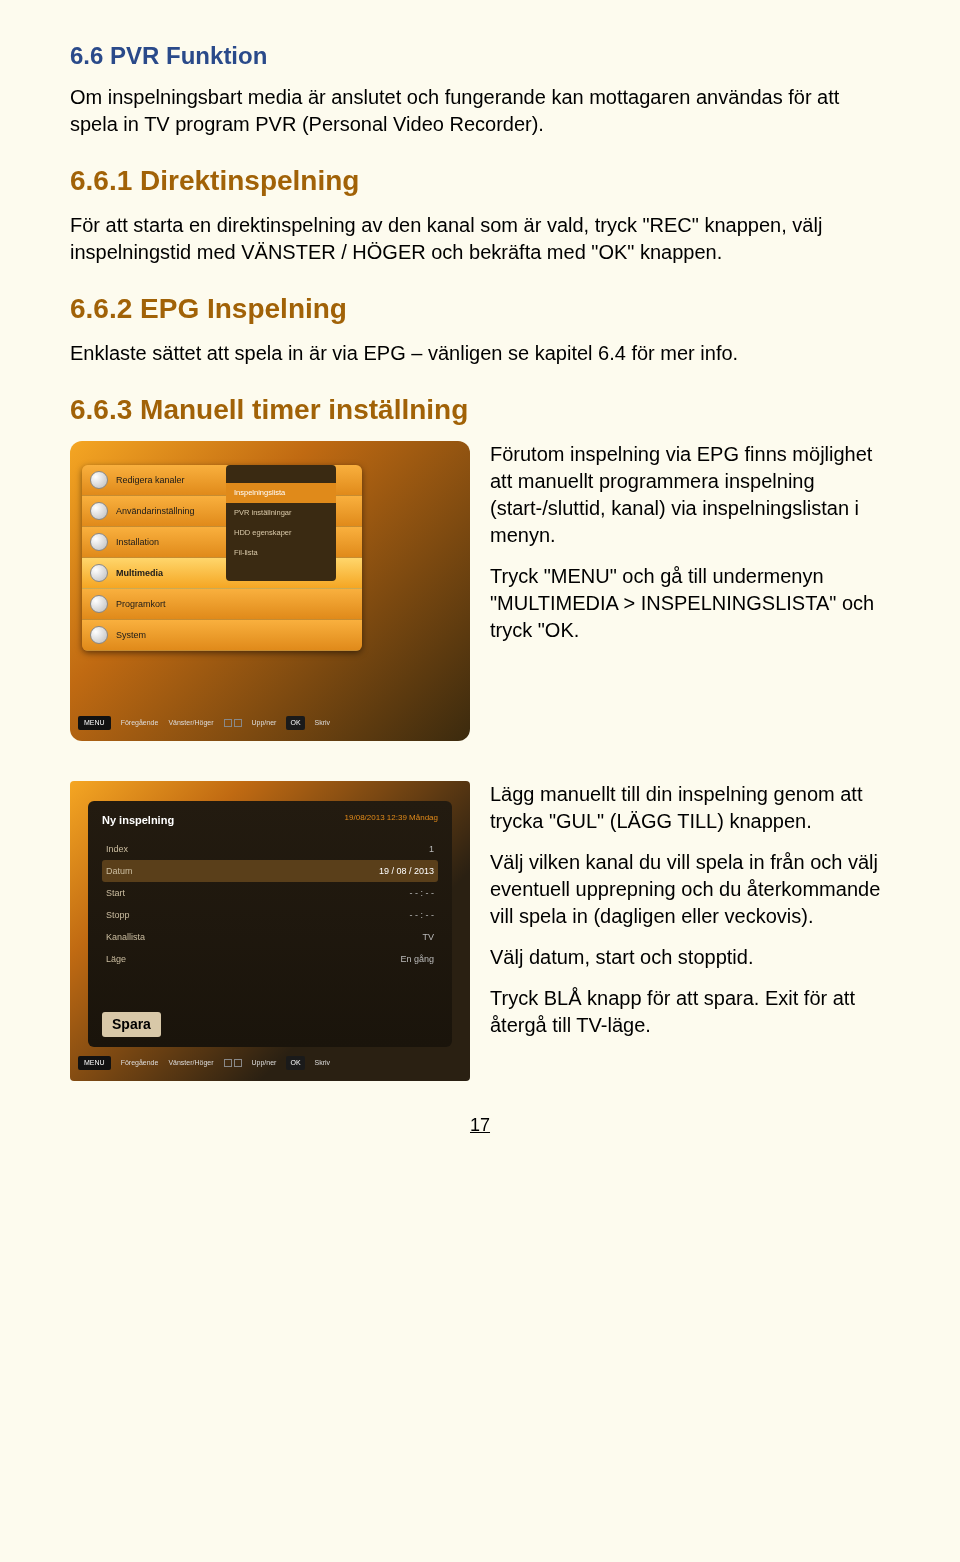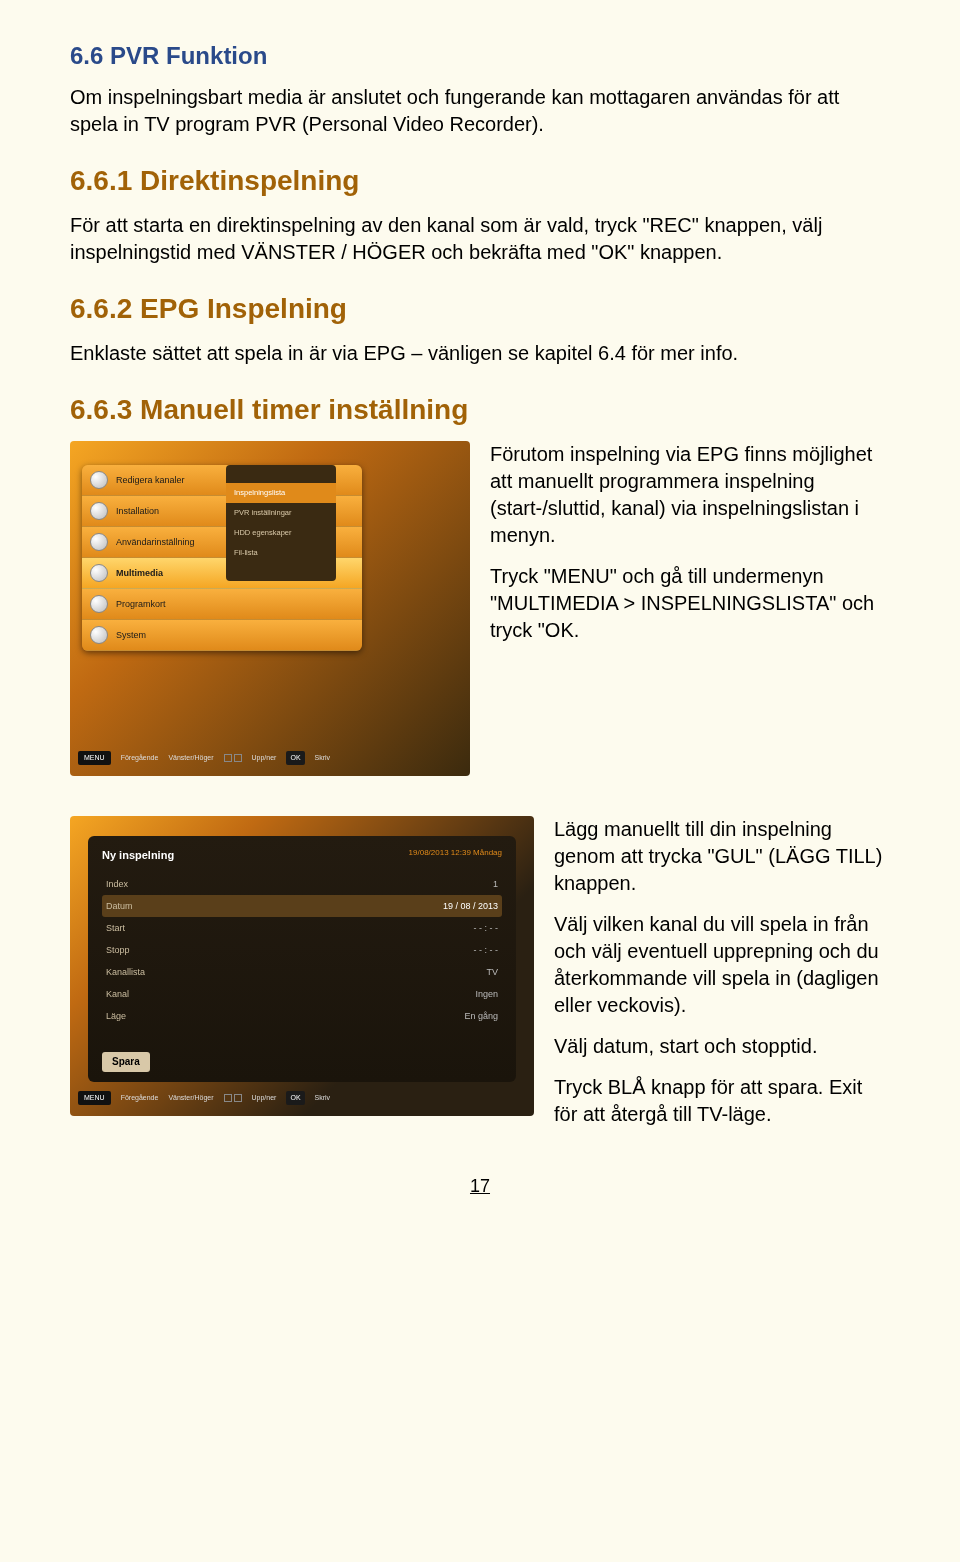--- a/index.html
+++ b/index.html
@@ -14,23 +14,23 @@
     line-height: 1.35;
   }
   h2 { color: #2a4a8a; font-size: 24px; font-weight: bold; margin-bottom: 12px; }
   h3 { color: #a16207; font-size: 28px; font-weight: bold; margin-top: 24px; margin-bottom: 12px; }
   p { margin-bottom: 14px; }
   .row { display: flex; gap: 20px; margin-top: 10px; }
   .shot { flex: 0 0 400px; }
   .desc { flex: 1; }
   
   .menu-shot {
-    width: 400px; height: 335px; position: relative;
+    width: 400px; height: 300px; position: relative;
     background: linear-gradient(135deg,#f5a623 0%,#c06a12 35%,#3b2a0e 100%);
-    border-radius: 4px; overflow: hidden;
+    border-radius: 12px; overflow: hidden;
   }
   .menu-panel {
     position: absolute; left: 12px; top: 24px; width: 280px;
     border-radius: 6px; overflow: hidden;
     box-shadow: 0 2px 6px rgba(0,0,0,0.5);
   }
   .menu-left { display: flex; flex-direction: column; }
   .menu-item {
     display: flex; align-items: center; gap: 8px;
     background: linear-gradient(#f9b03e,#e08a1a);
@@ -55,37 +55,37 @@
     position: absolute; left: 8px; right: 8px; bottom: 8px; height: 20px;
     display: flex; align-items: center; gap: 10px;
     color: #ddd; font-size: 7px;
   }
   .fb-btn { background: #111; color: #fff; padding: 2px 6px; border-radius: 2px; font-size: 7px; }
   .fb-key { background: #1a1a1a; color: #fff; padding: 2px 4px; border-radius: 2px; font-size: 7px; }
   .fb-arrows { display: inline-flex; gap: 2px; }
   .fb-arr { width: 8px; height: 8px; border: 1px solid #888; display: inline-block; }
   
   .form-shot {
-    width: 464px; height: 300px; position: relative;
+    width: 400px; height: 300px; position: relative;
     background: linear-gradient(135deg,#f5a623 0%,#c06a12 25%,#2a2012 70%);
     border-radius: 4px; overflow: hidden;
   }
   .form-panel {
     position: absolute; left: 18px; right: 18px; top: 20px; bottom: 34px;
     background: linear-gradient(#231b10,#1a140b);
     border-radius: 6px; padding: 12px 14px;
     color: #cbbda0; font-size: 9px;
   }
   .form-title { color: #fff; font-size: 11px; font-weight: bold; margin-bottom: 10px; display: flex; justify-content: space-between; }
   .form-date { color: #e08a1a; font-size: 8px; font-weight: normal; }
   .form-row { display: flex; justify-content: space-between; padding: 5px 4px; }
   .form-row.hi { background: #5a3f1a; border-radius: 3px; }
   .form-val { color: #bbb; }
   .form-row.hi .form-val { color: #fff; }
-  .spara { position: absolute; left: 14px; bottom: 10px; background: #d8c8a8; color: #000; font-size: 10px; padding: 3px 10px; border-radius: 3px; font-weight: bold; }
+  .spara { position: absolute; left: 14px; bottom: 10px; background: #d8c8a8; color: #000; font-size: 14px; padding: 3px 10px; border-radius: 3px; font-weight: bold; }
   .page-num { text-align: center; margin-top: 32px; font-size: 18px; color: #000; text-decoration: underline; }
 </style>
 </head>
 <body>
 
 <h2>6.6  PVR Funktion</h2>
 <p>Om inspelningsbart media är anslutet och fungerande kan mottagaren användas för att spela in TV program PVR (Personal Video Recorder).</p>
 
 <h3>6.6.1  Direktinspelning</h3>
 <p>För att starta en direktinspelning av den kanal som är vald, tryck "REC" knappen, välj inspelningstid med VÄNSTER / HÖGER och bekräfta med "OK" knappen.</p>
@@ -99,25 +99,25 @@
   <div class="shot">
     <div class="menu-shot">
       <div class="menu-panel">
         <div class="menu-left" id="menu-left">
             <div class="menu-item">
               <span class="menu-icon"></span>
               <span>Redigera kanaler</span>
             </div>
             <div class="menu-item">
               <span class="menu-icon"></span>
+              <span>Användarinställning</span>
+            </div>
+            <div class="menu-item">
+              <span class="menu-icon"></span>
               <span>Installation</span>
-            </div>
-            <div class="menu-item">
-              <span class="menu-icon"></span>
-              <span>Användarinställning</span>
             </div>
             <div class="menu-item active">
               <span class="menu-icon"></span>
               <span>Multimedia</span>
             </div>
             <div class="menu-item">
               <span class="menu-icon"></span>
               <span>Programkort</span>
             </div>
             <div class="menu-item">
@@ -175,24 +175,20 @@
             </div>
             <div class="form-row">
               <span>Stopp</span>
               <span class="form-val">- - : - -</span>
             </div>
             <div class="form-row">
               <span>Kanallista</span>
               <span class="form-val">TV</span>
             </div>
             <div class="form-row">
-              <span>Kanal</span>
-              <span class="form-val">Ingen</span>
-            </div>
-            <div class="form-row">
               <span>Läge</span>
               <span class="form-val">En gång</span>
             </div>
           </div>
         <div class="spara">Spara</div>
       </div>
       <div class="footer-bar">
         <span class="fb-btn">MENU</span>
         <span>Föregående</span>
         <span>Vänster/Höger</span>

